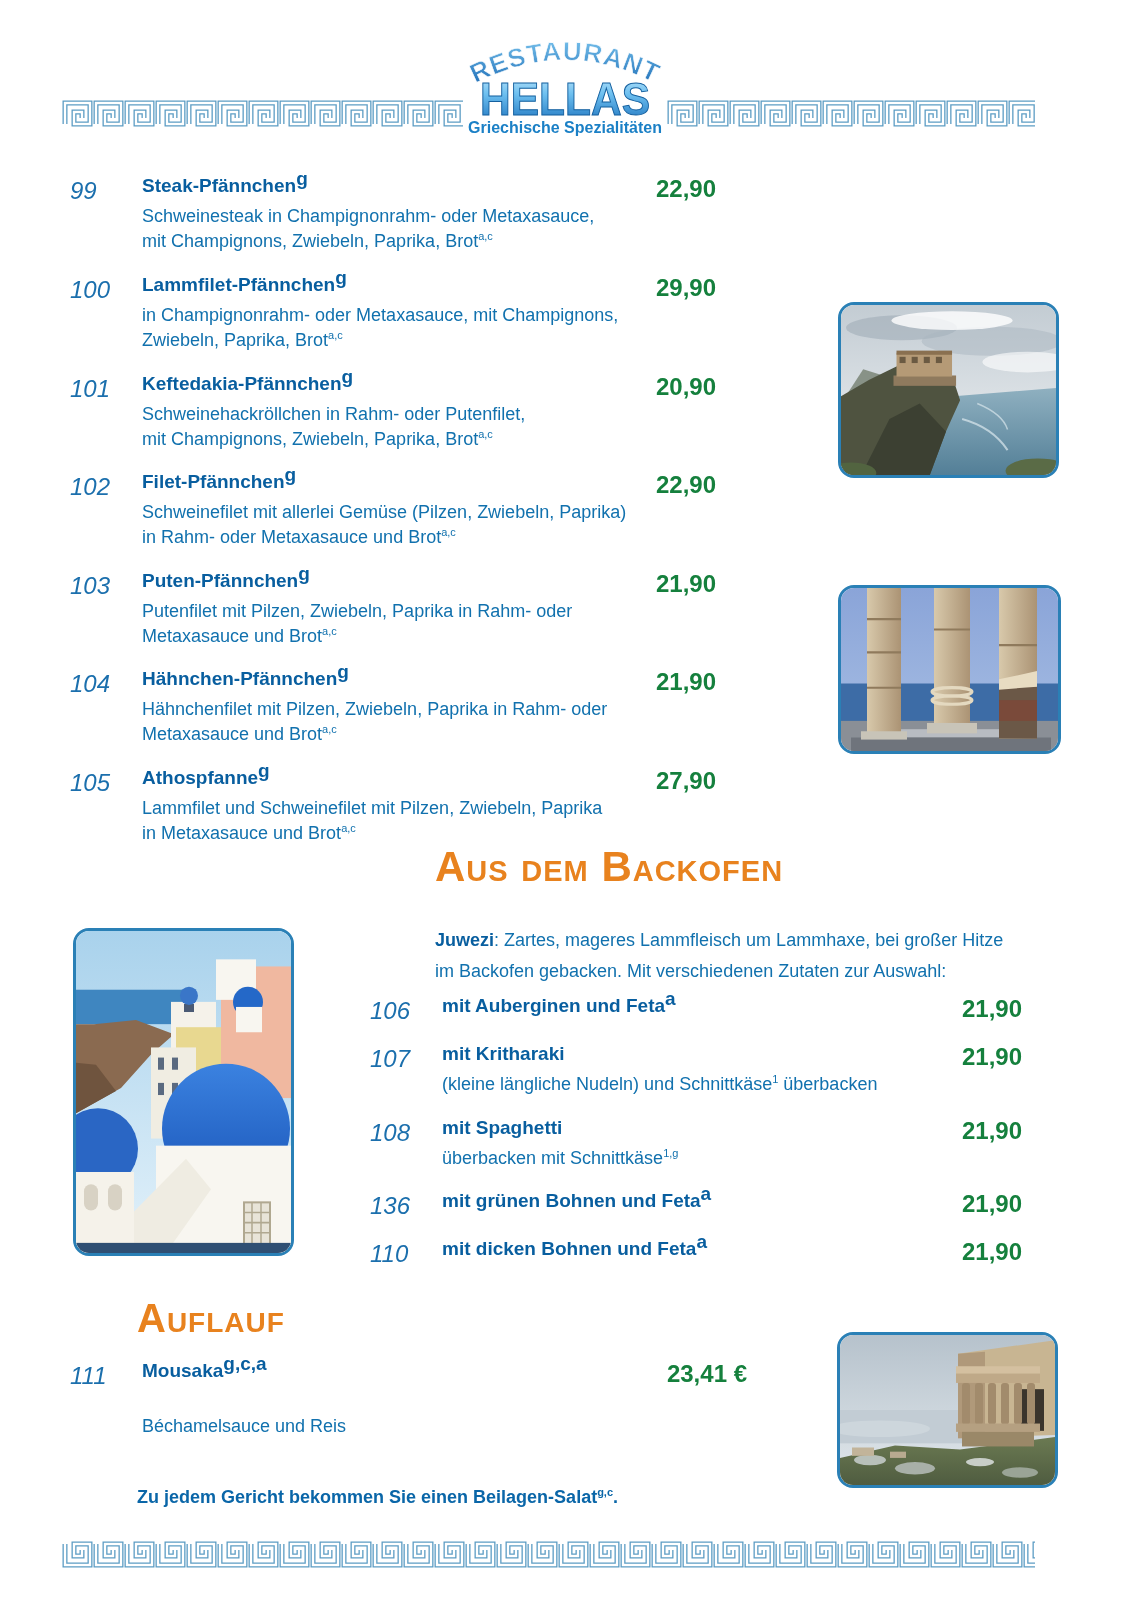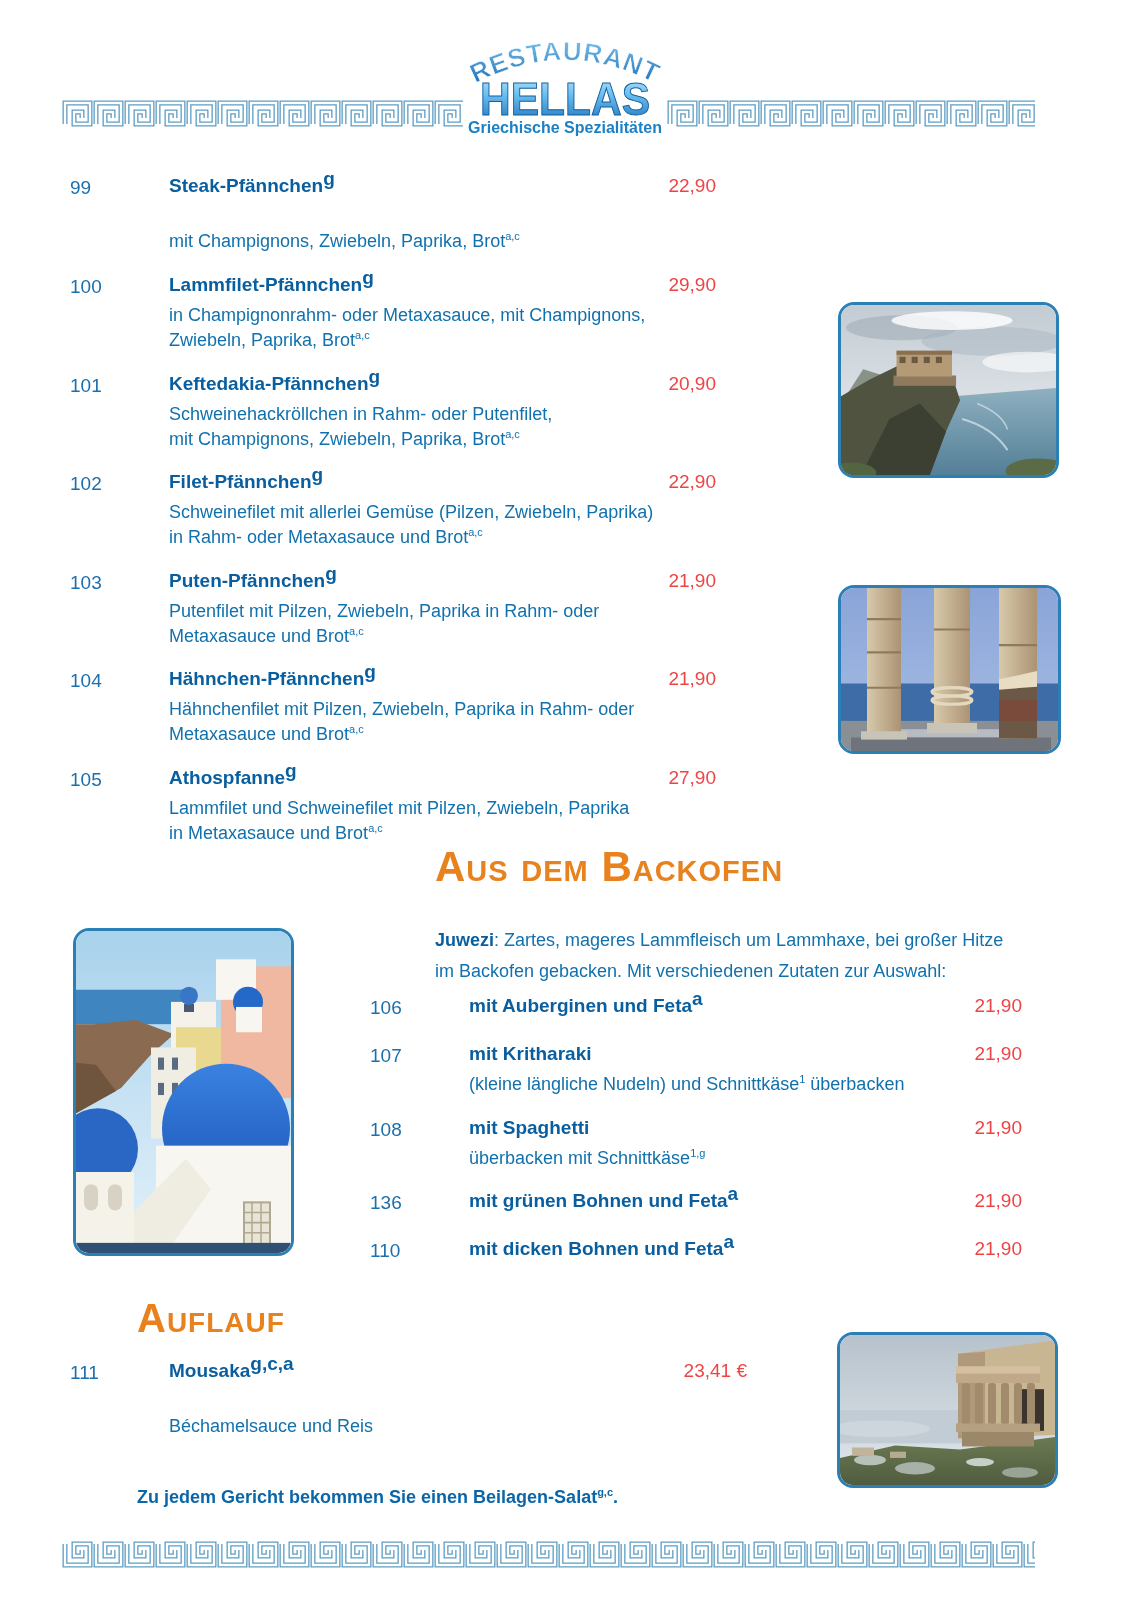--- a/index.html
+++ b/index.html
@@ -6,26 +6,26 @@
   body{
     width:1130px;height:1600px;position:relative;background:#ffffff;
     font-family:"Liberation Sans", sans-serif;overflow:hidden;
   }
   .band{position:absolute}
   .logo-svg{position:absolute;left:430px;top:14px;width:270px;height:122px}
   .photo{position:absolute;border:3px solid #2a80b6;border-radius:16px;overflow:hidden;background:#fff}
   .photo svg{display:block;width:100%;height:100%}
 
   .mi{position:absolute;font-size:18px;color:#1171ae}
-  .mi .num{position:absolute;left:0;top:2px;color:#1b6fad;font-size:19px}
-  .mi .body{margin-left:99px}
+  .mi .num{position:absolute;left:0;top:2px;font-style:italic;color:#1b6fad;font-size:24px}
+  .mi .body{margin-left:72px}
   .mi .nameline{height:29px}
   .mi .iname{font-weight:700;font-size:19px;color:#085e9f}
   .mi .desc{line-height:25px;color:#1171ae}
-  .mi .price{position:absolute;right:0;top:0;font-weight:400;font-size:19px;color:#ef4444}
+  .mi .price{position:absolute;right:0;top:0;font-weight:700;font-size:24px;color:#15803d}
   sup{font-size:11px;line-height:0}
   .mi.left{left:70px;width:646px}
   .mi.right{left:370px;width:652px}
   .mi.wide{left:70px;width:677px}
 
   .section-title{position:absolute;font-variant:small-caps;font-weight:700;color:#e8821e;letter-spacing:1px;white-space:nowrap}
   #backofen-title{left:435px;top:843px;font-size:42px}
   #auflauf-title{left:137px;top:1296px;font-size:40px}
 
   .intro{position:absolute;left:435px;top:925px;width:600px;line-height:31px;font-size:18px;color:#1171ae}
@@ -81,21 +81,21 @@
     <path d="M3,3 V24 H28 V3 H12 V15 H20 V9" fill="none" stroke="#ffffff" stroke-width="2.4"></path>
   </pattern>
     </defs>
   <rect width="973" height="27" fill="url(#mb1)"></rect>
 </svg>
 
 <div class="mi left" style="top:175px">
   <span class="num">99</span>
   <div class="body">
     <div class="nameline"><span class="iname">Steak-Pfännchen</span><sup class="iname">g</sup></div>
-    <div class="desc"><br><span>mit Champignons,  Zwiebeln, Paprika, Brot</span><sup>a,c</sup></div>
+    <div class="desc"><span>Schweinesteak in Champignonrahm- oder Metaxasauce,</span><br><span>mit Champignons,  Zwiebeln, Paprika, Brot</span><sup>a,c</sup></div>
   </div>
   <span class="price">22,90</span>
 </div>
 
 <div class="mi left" style="top:274px">
   <span class="num">100</span>
   <div class="body">
     <div class="nameline"><span class="iname">Lammfilet-Pfännchen</span><sup class="iname">g</sup></div>
     <div class="desc"><span>in Champignonrahm- oder  Metaxasauce, mit Champignons,</span><br><span>Zwiebeln, Paprika, Brot</span><sup>a,c</sup></div>
   </div>

